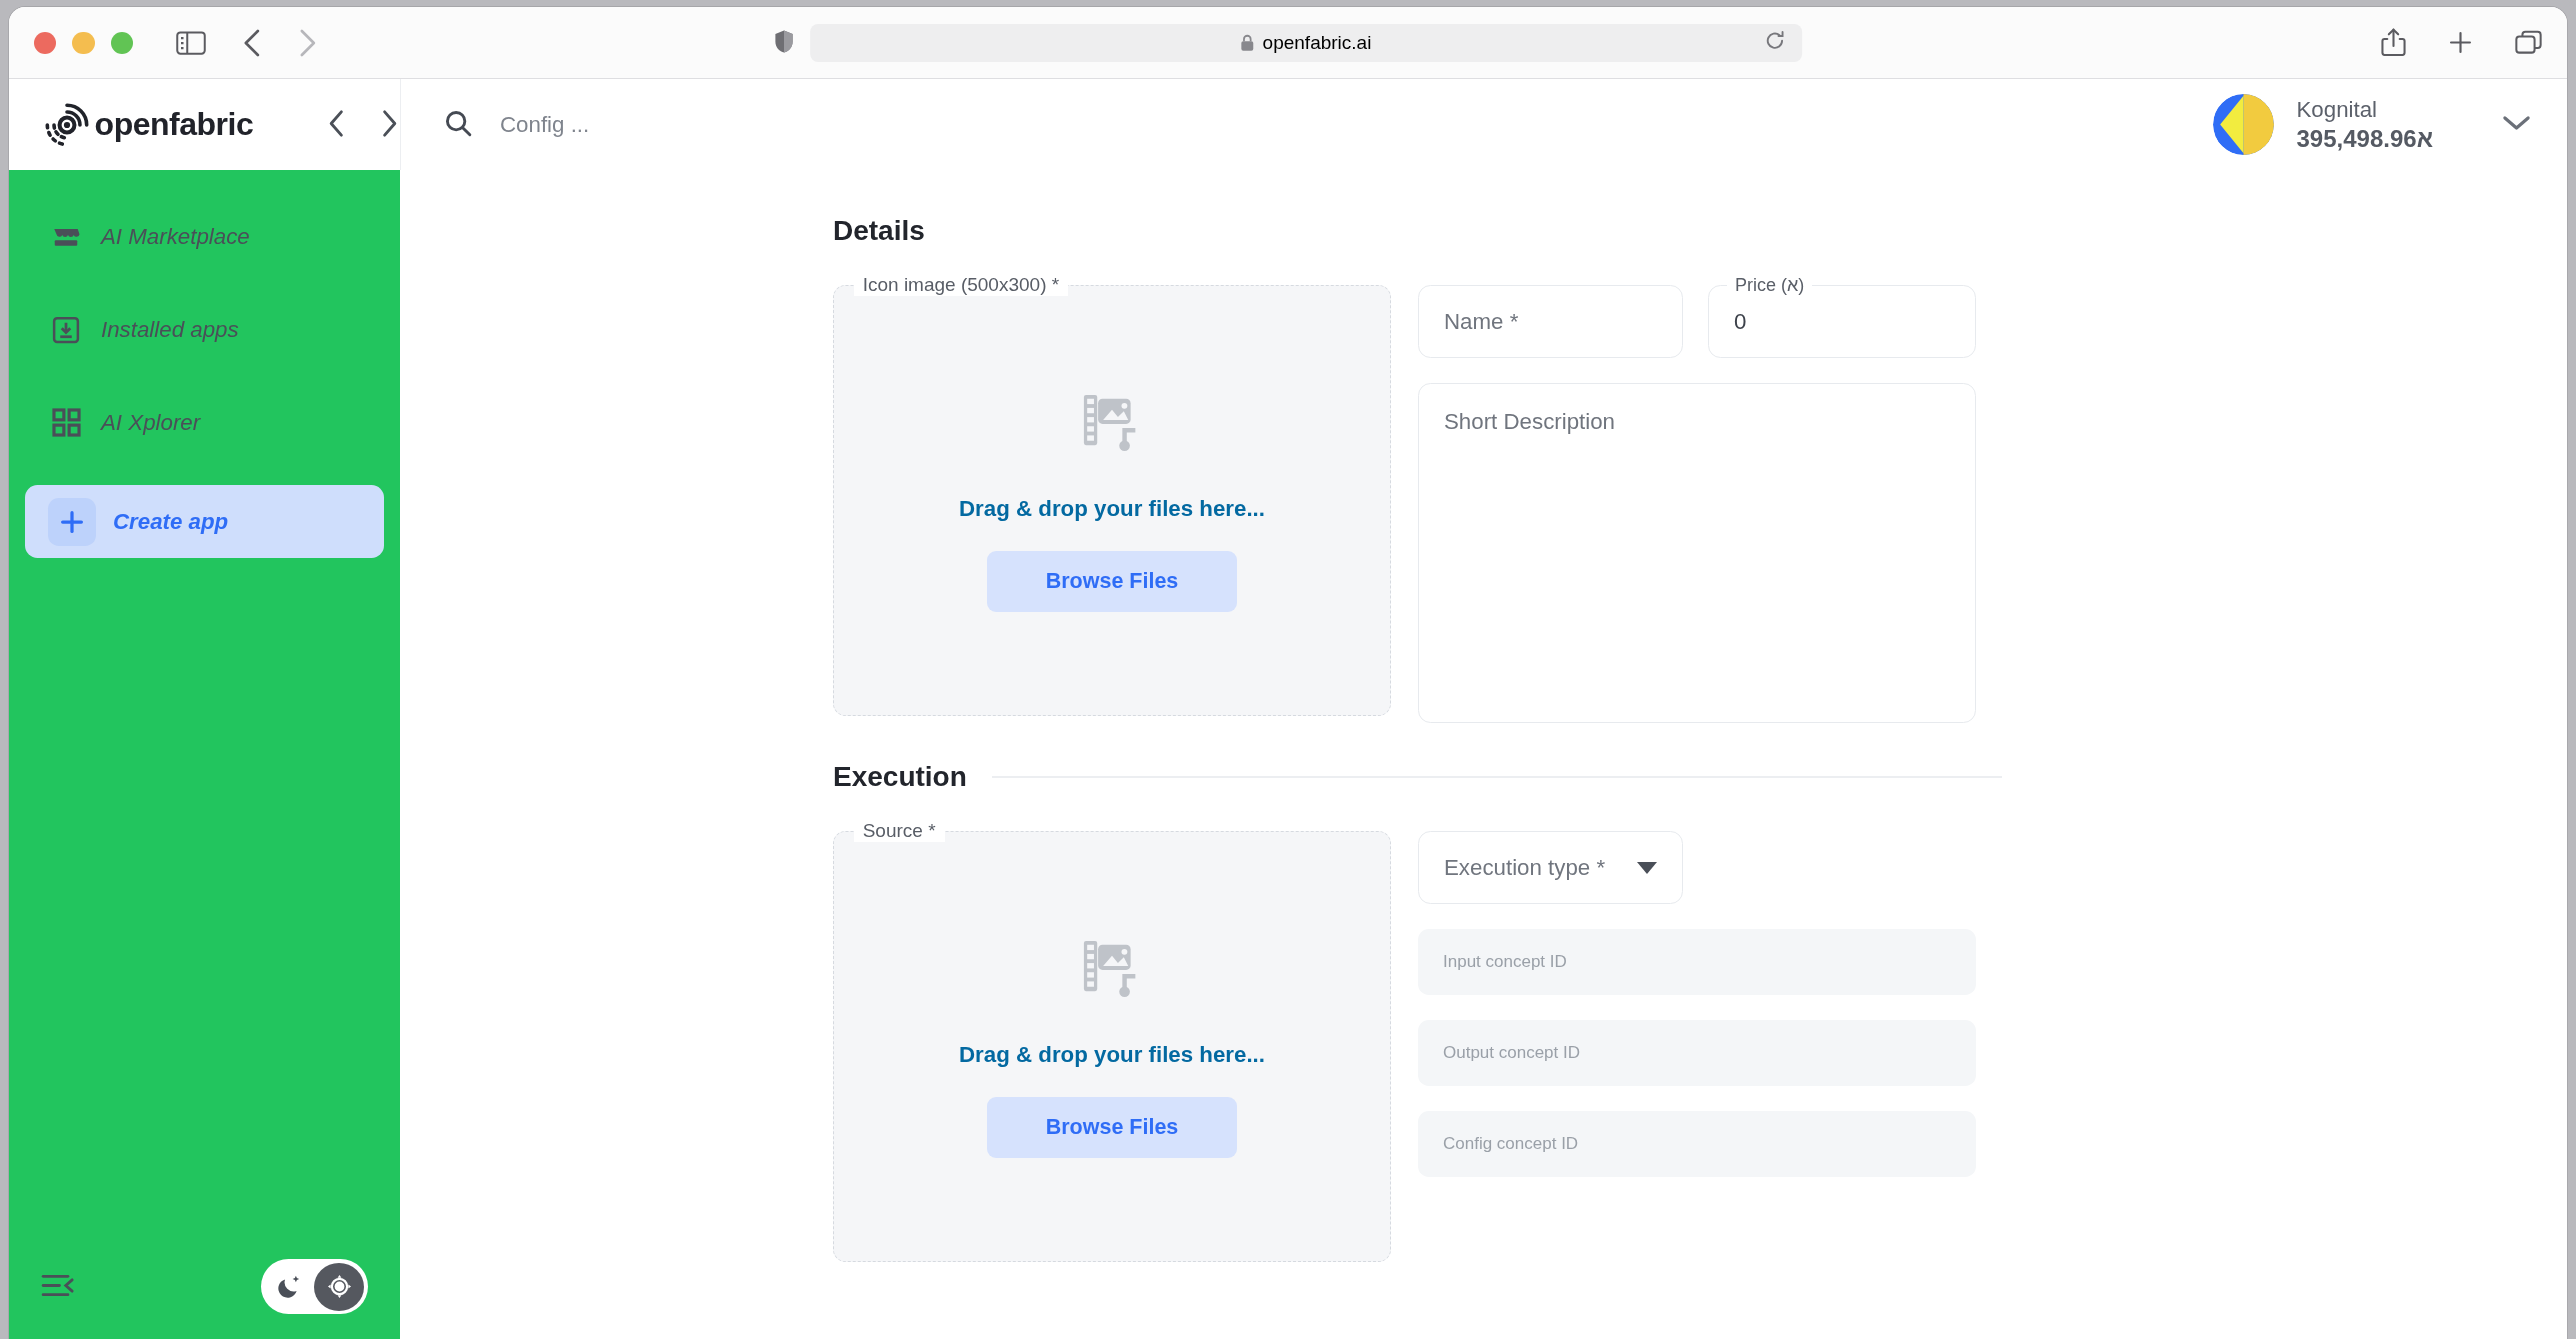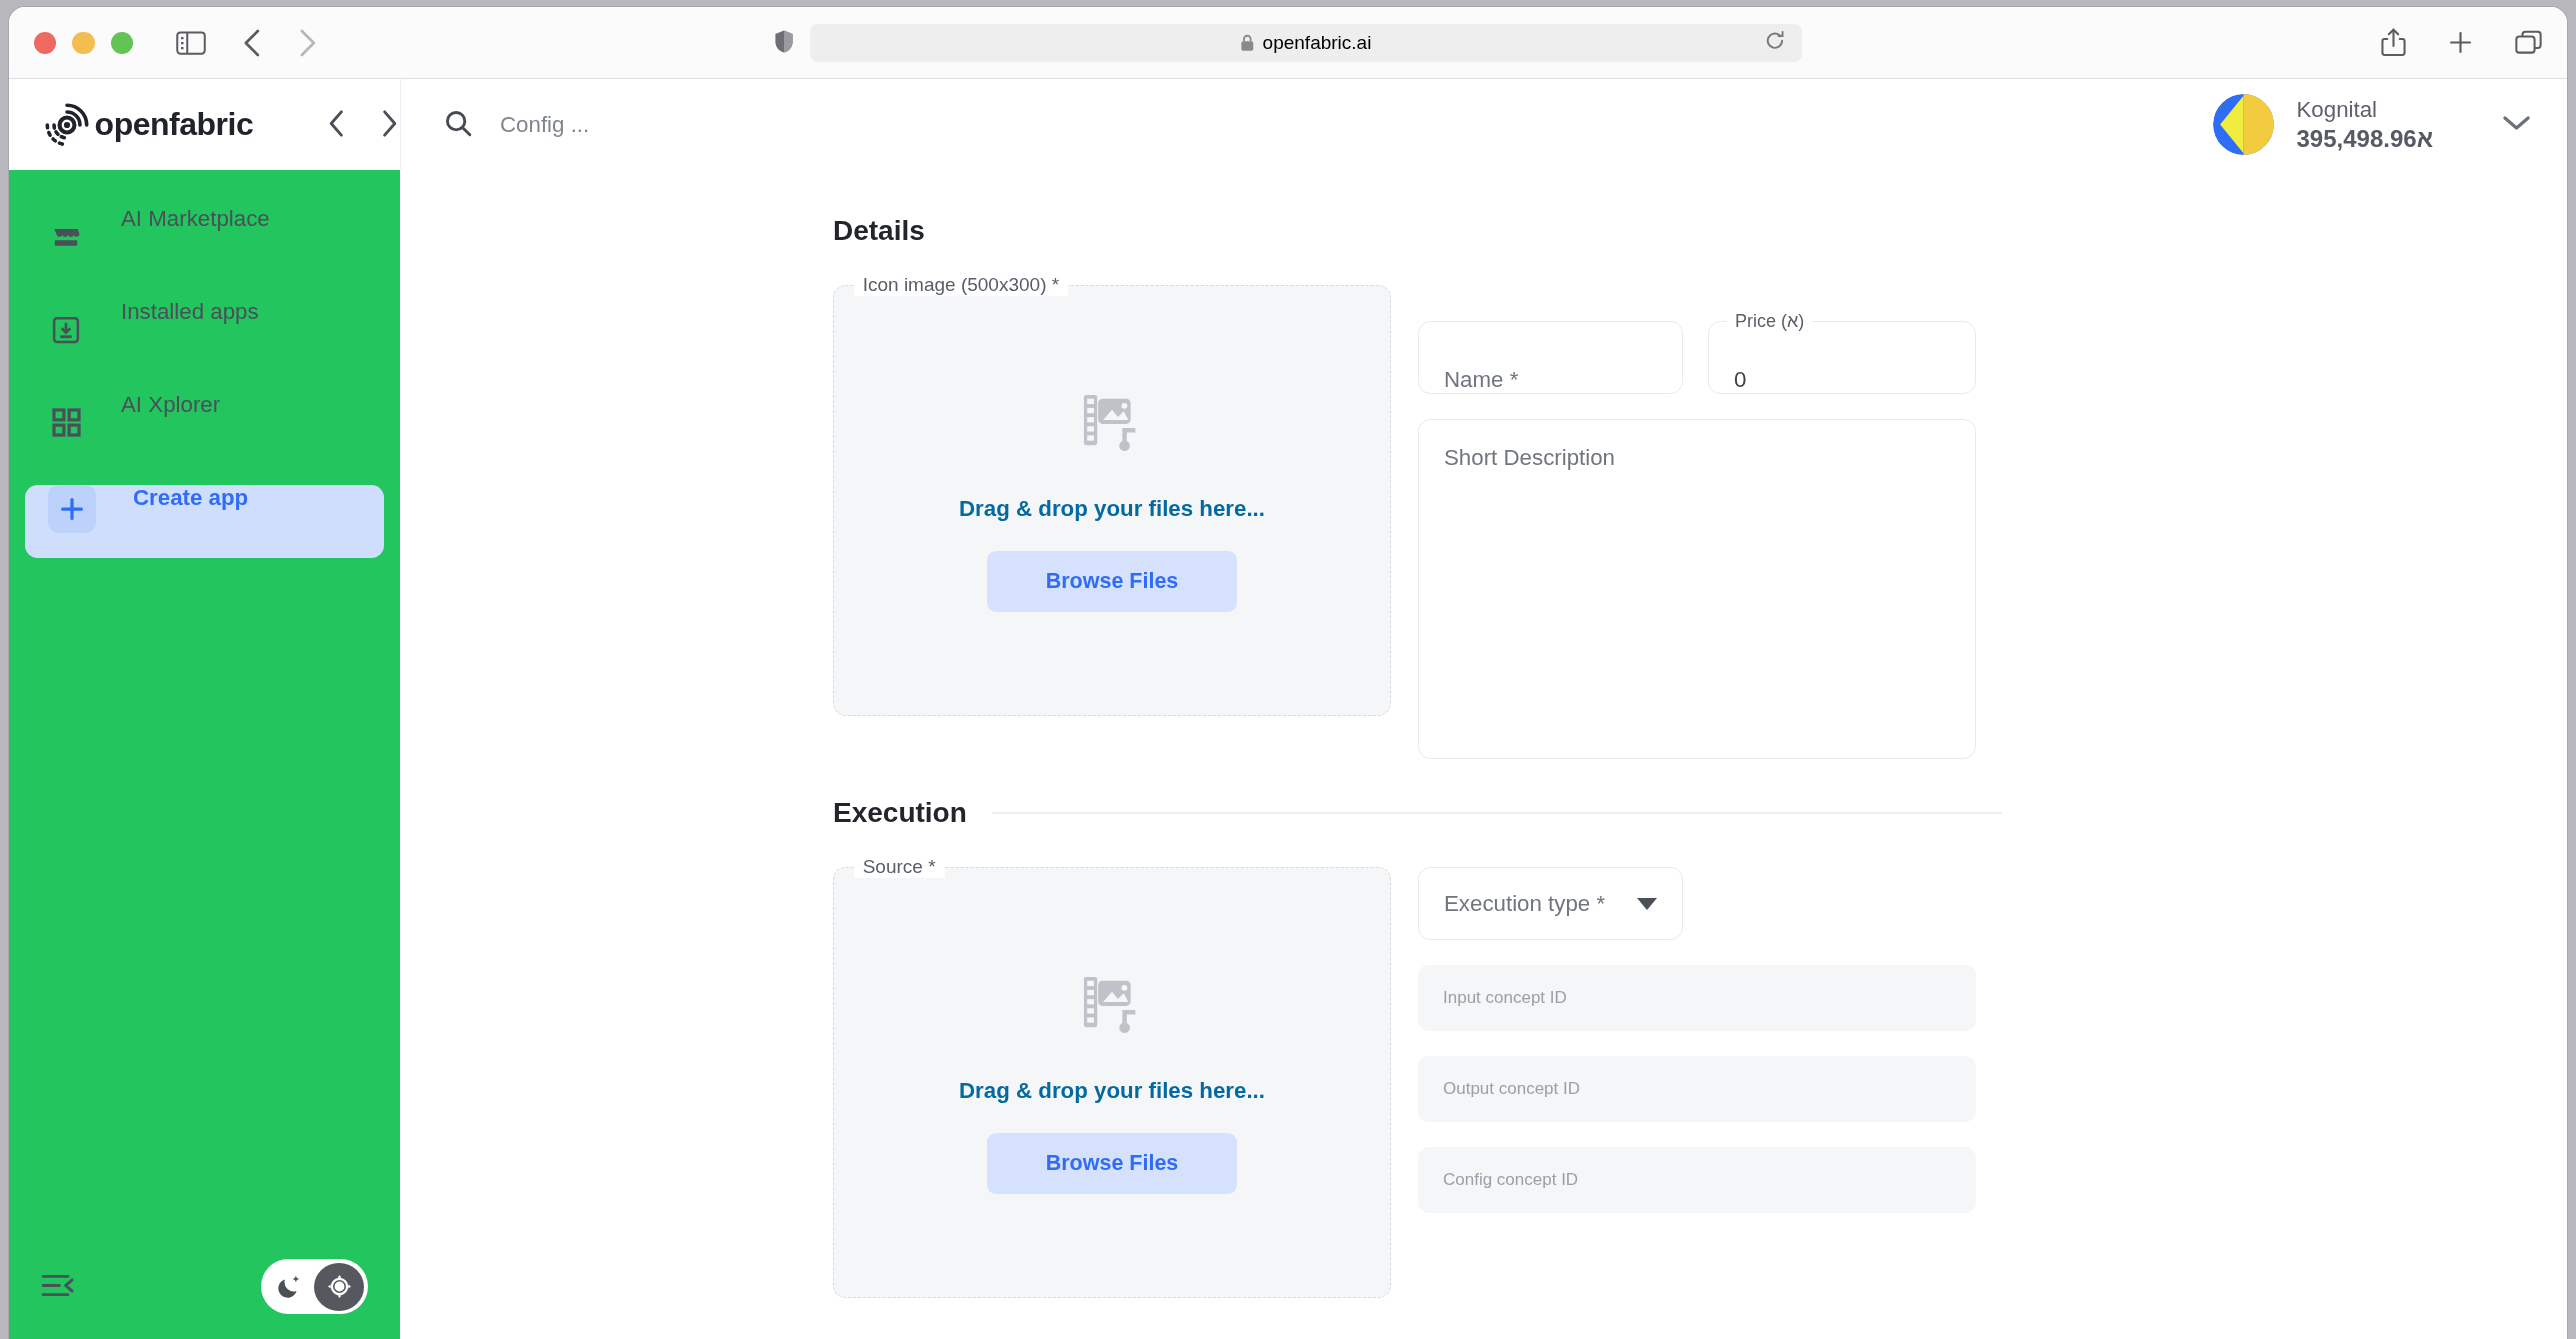--- a/index.html
+++ b/index.html
@@ -90,29 +90,30 @@
   }
   .logo { display: flex; align-items: center; gap: 3.6px; }
   .logo-word {
     font-size: 32px; font-weight: 700; letter-spacing: -0.5px;
     color: #21232a;
   }
   .brand-navs { display: flex; gap: 34px; margin-left: 75px; color: #4b5058; }
 
   .nav-list { padding-top: 36px; }
   .nav-item {
-    display: flex; 
-    gap: 37px;
+    display: flex; align-items: center;
+    gap: 17px;
     height: 61px;
     margin: 0 16px 32px 16px;
     padding-left: 23px;
     border-radius: 12.5px;
     color: #4a4f58;
     font-size: 22.3px;
     cursor: pointer;
+    font-style: italic;
   }
   .nav-item .nav-ic { width: 36px; display: flex; align-items: center; justify-content: center; color: #4a4f58; }
   .nav-item.active {
     background: #cfdefc;
     color: #2f6df6;
     font-weight: 700;
     height: 73px;
     margin-bottom: 0;
   }
   .nav-item.active .nav-ic {
@@ -249,23 +250,22 @@
 
   .fields-col { display: flex; flex-direction: column; gap: 25px; width: 558px; }
   .fields-row { display: flex; gap: 25px; }
 
   .field {
     position: relative;
     background: #ffffff;
     border: 1.8px solid #e7eaee;
     border-radius: 12.5px;
     height: 73px;
-    display: flex; align-items: flex-end;
+    display: flex; align-items: center;
     padding: 0 25px;
-    margin-top: 36px;
   }
   .field.name-field { width: 265px; }
   .field.price-field { width: 268px; }
   .field-ph { font-size: 22.3px; color: #70757e; }
   .field-val { font-size: 22.3px; color: #3d424b; }
   .float-label {
     position: absolute; top: -11.6px; left: 18px;
     background: #ffffff; padding: 0 8px;
     font-size: 18px; color: #5a5f68;
     white-space: nowrap;

